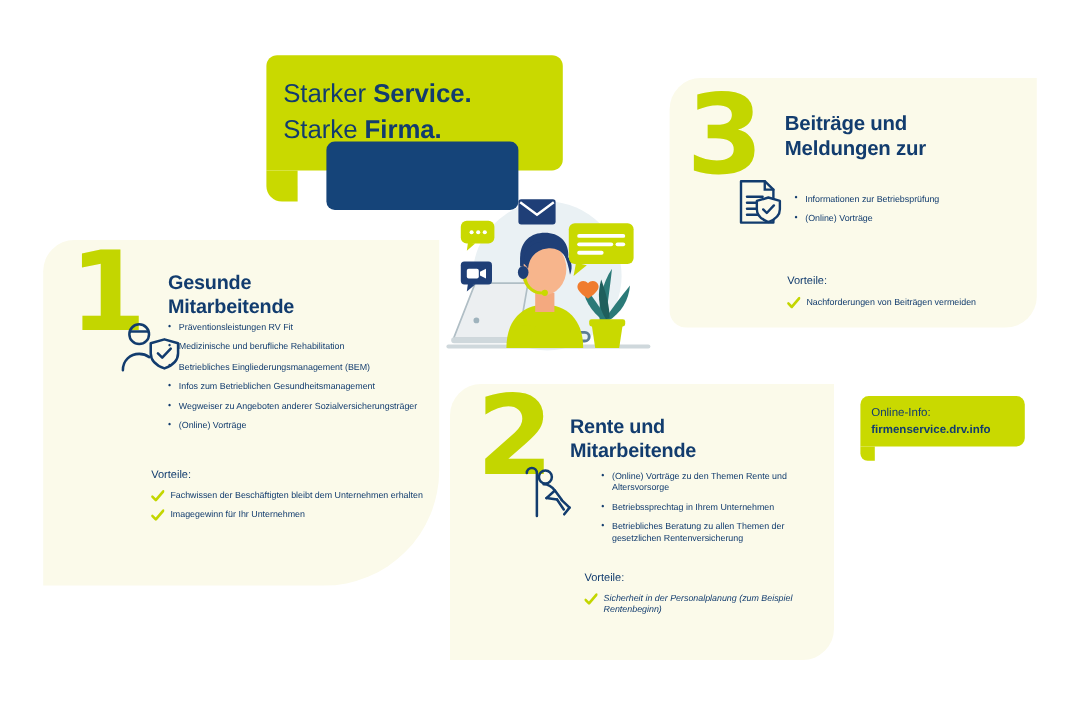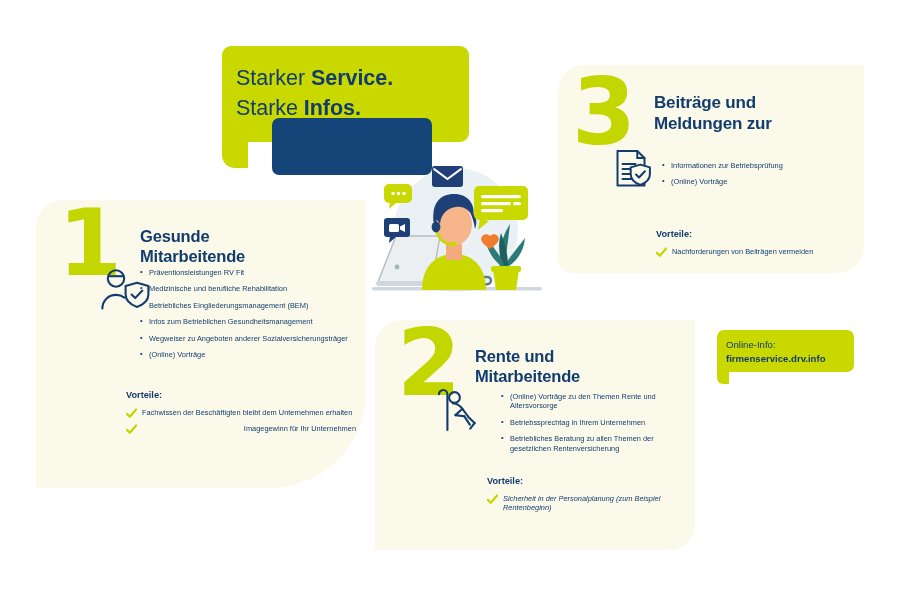--- a/index.html
+++ b/index.html
@@ -43,21 +43,21 @@
     line-height: 1.28;
   }
   .bullets li::before {
     content: "•";
     position: absolute; left: 0; top: -1px;
     color: #123c6e;
   }
   .vorteile-h {
     position: absolute;
     color: #123c6e;
-    font-weight: 700;
+    font-weight: 400;
   }
   .vlist { position: absolute; margin: 0; padding: 0; list-style: none; }
   .vlist li {
     position: relative;
     color: #123c6e;
     padding-left: 16px;
     line-height: 1.28;
   }
   .vlist li .tick {
     position: absolute; left: 0; top: 0px;
@@ -156,21 +156,21 @@
           <li style="margin-bottom: 7px;">Wegweiser zu Angeboten anderer Sozialversicherungsträger</li>
           <li style="margin-bottom: 7px;">(Online) Vorträge</li>
         </ul>
 
       <div class="vorteile-h" style="left:90px; top:190px; font-size:9.2px;">Vorteile:</div>
 
       <ul class="vlist" id="c1-benefits" style="left:90px; top:208px; width:230px; font-size:7.4px;">
           <li style="margin-bottom: 7px;"><svg class="tick" viewBox="0 0 12 12">
               <path d="M1 6.4 L4.2 9.6 L11 1.6" fill="none" stroke="#c3d600" stroke-width="2.4" stroke-linecap="round" stroke-linejoin="round"></path>
             </svg><span>Fachwissen der Beschäftigten bleibt dem Unternehmen erhalten</span></li>
-          <li style="margin-bottom: 7px; text-align: right;"><svg class="tick" viewBox="0 0 12 12">
+          <li style="margin-bottom: 7px;"><svg class="tick" viewBox="0 0 12 12">
               <path d="M1 6.4 L4.2 9.6 L11 1.6" fill="none" stroke="#c3d600" stroke-width="2.4" stroke-linecap="round" stroke-linejoin="round"></path>
             </svg><span>Imagegewinn für Ihr Unternehmen</span></li>
         </ul>
     </div>
   </div>
 
   <div class="card" id="card2" style="left:375px; top:320px; width:320px; height:230px;
               border-radius:26px 0 26px 0;">
     <div class="card-inner">
       <div class="bignum" style="left:22px; top:8px; font-size:92px;">2</div>
@@ -333,21 +333,21 @@
       </g>
     </svg>
   </div>
 
   <div id="green-bubble" style="left:222px; top:46px; width:247px; height:96px;">
   </div>
   <div id="green-bubble-tail" style="left:222px; top:142px;">
   </div>
   <div class="headline" style="left:236px; top:64px; width:230px;">
     <span>Starker </span><b>Service.</b><br>
-    <span>Starke </span><b>Infos.</b>
+    <span>Starke </span><b>Firma.</b>
   </div>
 
   <div id="blue-bubble" style="left:272px; top:118px; width:160px; height:57px;">
   </div>
 
   <div id="online-badge" style="left:717px; top:330px; width:137px; height:42px;">
   </div>
   <div id="online-badge-tail" style="left:717px; top:372px;">
   </div>
   <div id="online-badge-text" style="left:726px; top:338px; width:124px;">

